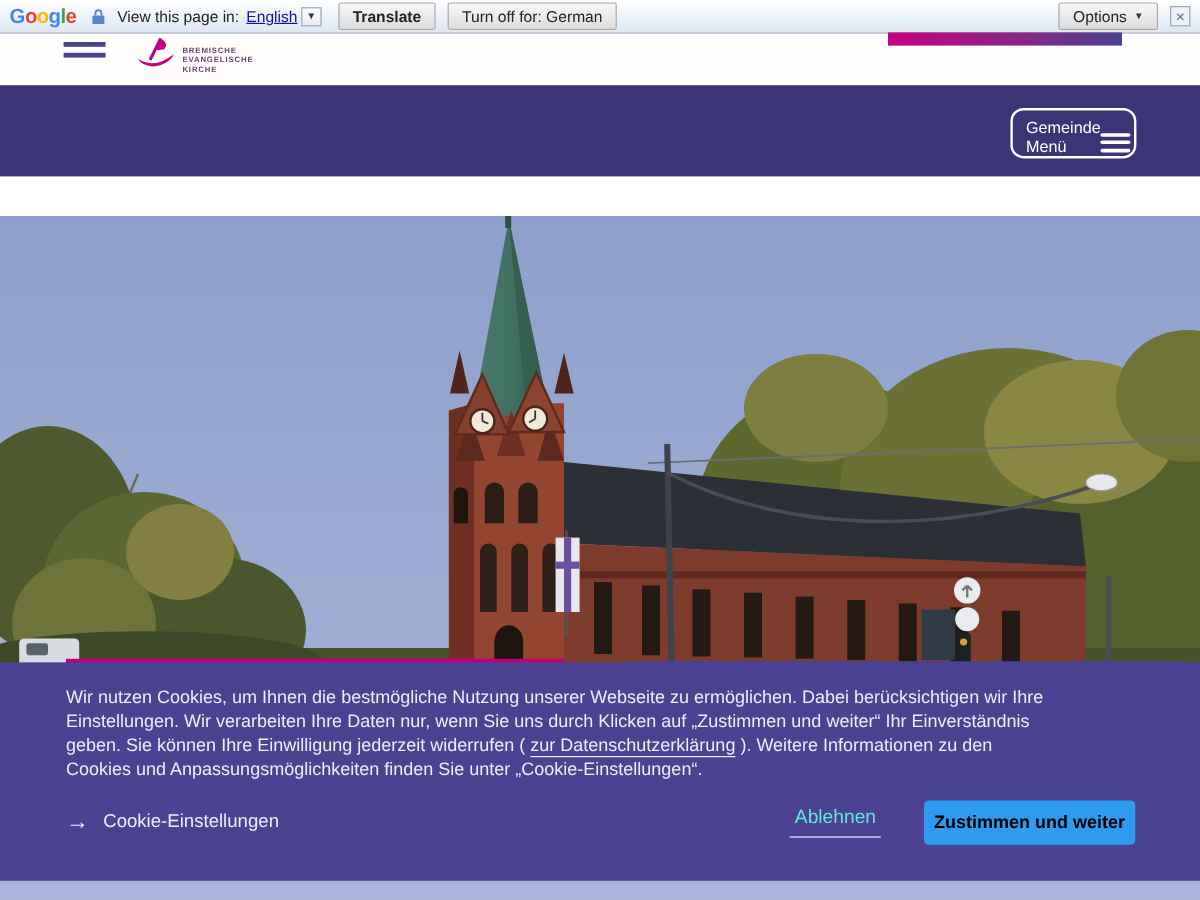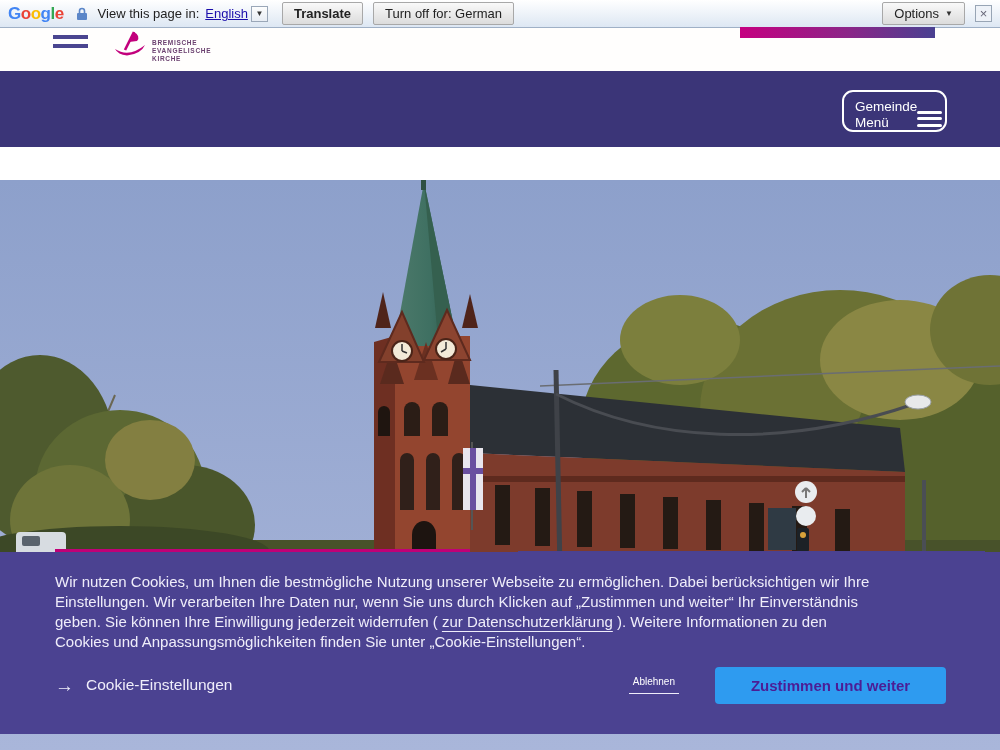--- a/index.html
+++ b/index.html
@@ -85,26 +85,26 @@
   }
   .cookie-link{ color:#efedfa; text-decoration:underline; text-underline-offset:4px; cursor:pointer; }
   .cookie-actions{
     position:absolute; left:55px; right:54px; bottom:30px; height:38px;
     display:flex; align-items:center; justify-content:space-between;
   }
   .cookie-settings{ display:inline-flex; align-items:center; gap:12px; font-size:15.5px; color:#efedfa; cursor:pointer; }
   .arrow-icon{ font-size:19px; line-height:1; }
   .cookie-buttons{ display:flex; align-items:center; gap:36px; }
   .decline-link{
-    font-size:10px; color:#ffffff; cursor:pointer;
+    font-size:16px; color:#5eead4; cursor:pointer;
     border-bottom:1.5px solid #efedfa; padding:0 4px 6px 4px;
   }
   .accept-btn{
-    width:231px; height:37px; background:#2e9bf0; border:none; border-radius:4px;
-    color:#4c1d95; font-size:15px; font-weight:bold; font-family:"Liberation Sans", sans-serif; cursor:pointer;
+    width:176px; height:37px; background:#2e9bf0; border:none; border-radius:4px;
+    color:#000000; font-size:15px; font-weight:bold; font-family:"Liberation Sans", sans-serif; cursor:pointer;
   }
 </style>
 </head>
 <body>
 
 <div class="screen">
 
   <div class="translate-bar">
     <div class="tb-left">
       <span class="google-logo"><span class="g1">G</span><span class="g2">o</span><span class="g3">o</span><span class="g4">g</span><span class="g5">l</span><span class="g6">e</span></span>

